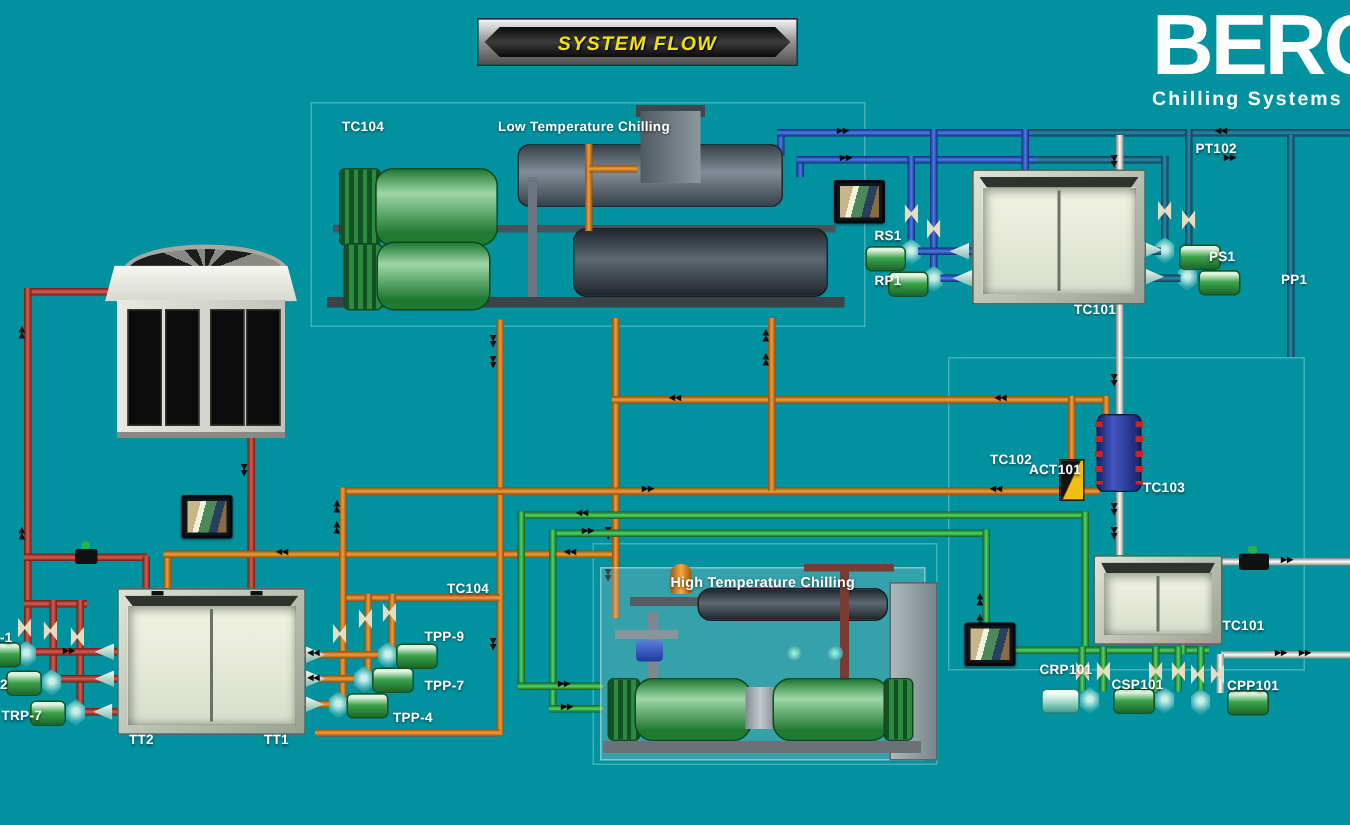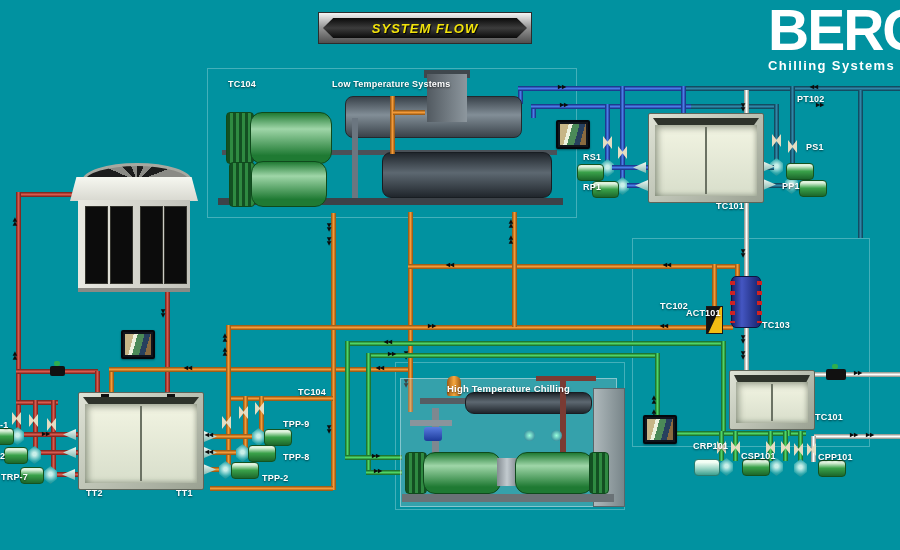--- a/index.html
+++ b/index.html
@@ -176,22 +176,22 @@
   <div class="jv" style="left:252px;top:428px"></div>
   <div class="jv" style="left:236px;top:444px"></div>
   <div class="jv" style="left:219px;top:461px"></div>
   <div class="pump" style="left:264px;top:429px;width:26px"></div>
   <div class="pump" style="left:248px;top:445px;width:26px"></div>
   <div class="pump" style="left:231px;top:462px;width:26px"></div>
   <div class="cone cone-r" style="left:204px;top:431px"></div>
   <div class="cone cone-r" style="left:204px;top:447px"></div>
   <div class="cone cone-r" style="left:203px;top:464px"></div>
   <div class="lbl" style="left:283px;top:419px">TPP-9</div>
-  <div class="lbl" style="left:283px;top:452px">TPP-8</div>
-  <div class="lbl" style="left:262px;top:473px">TPP-2</div>
+  <div class="lbl" style="left:283px;top:452px">TPP-7</div>
+  <div class="lbl" style="left:262px;top:473px">TPP-4</div>
 
   <div class="fa fa-l" style="left:184px;top:364px"></div>
   <div class="fa fa-l" style="left:376px;top:364px"></div>
   <div class="fa fa-d" style="left:325px;top:224px"></div>
   <div class="fa fa-d" style="left:325px;top:238px"></div>
   <div class="fa fa-d" style="left:325px;top:426px"></div>
   <div class="fa fa-d" style="left:402px;top:352px"></div>
   <div class="fa fa-d" style="left:402px;top:380px"></div>
   <div class="fa fa-u" style="left:506px;top:220px"></div>
   <div class="fa fa-u" style="left:506px;top:236px"></div>
@@ -270,22 +270,22 @@
   <div class="valve" style="left:772px;top:134px"></div>
   <div class="valve" style="left:788px;top:140px"></div>
   <div class="jv" style="left:770px;top:158px"></div>
   <div class="jv" style="left:785px;top:176px"></div>
   <div class="ph c-tl" style="left:762px;top:165px;width:12px"></div>
   <div class="ph c-tl" style="left:762px;top:183px;width:25px"></div>
   <div class="pump" style="left:786px;top:163px;width:26px"></div>
   <div class="pump" style="left:799px;top:180px;width:26px"></div>
   <div class="cone cone-r" style="left:762px;top:161px"></div>
   <div class="cone cone-r" style="left:763px;top:179px"></div>
-  <div class="lbl" style="left:806px;top:142px">PS1</div>
-  <div class="lbl" style="left:782px;top:181px">PP1</div>
+  <div class="lbl" style="left:806px;top:166px">PS1</div>
+  <div class="lbl" style="left:854px;top:181px">PP1</div>
   <div class="fa fa-r" style="left:558px;top:83px"></div>
   <div class="fa fa-r" style="left:560px;top:101px"></div>
   <div class="fa fa-l" style="left:810px;top:83px"></div>
   <div class="fa fa-r" style="left:816px;top:101px"></div>
   <div class="lbl" style="left:797px;top:94px">PT102</div>
 
   <div class="pv c-wht" style="left:744px;top:90px;height:186px"></div>
   <div class="pv c-wht" style="left:744px;top:326px;height:46px"></div>
   <div class="ph c-wht" style="left:813px;top:372px;width:87px"></div>
   <div class="ph c-wht" style="left:814px;top:434px;width:86px"></div>
@@ -351,21 +351,21 @@
     <div class="pv c-org" style="left:390px;top:96px;height:58px"></div>
     <div class="ph c-org" style="left:393px;top:110px;width:32px"></div>
     <div class="bar" style="left:300px;top:128px;width:6px;height:70px;background:#6b7680"></div>
     <div class="bar" style="left:352px;top:118px;width:6px;height:80px;background:#6b7680"></div>
     <div class="fins" style="left:226px;top:112px;width:26px;height:50px"></div>
     <div class="cyl-grn" style="left:250px;top:112px;width:80px;height:50px"></div>
     <div class="fins" style="left:229px;top:162px;width:24px;height:43px"></div>
     <div class="cyl-grn" style="left:251px;top:161px;width:74px;height:44px"></div>
   </div>
   <div class="lbl" style="left:228px;top:79px">TC104</div>
-  <div class="lbl" style="left:332px;top:79px">Low Temperature Systems</div>
+  <div class="lbl" style="left:332px;top:79px">Low Temperature Chilling</div>
   <div class="lbl" style="left:298px;top:387px">TC104</div>
 
   <div>
     <div class="abs" style="left:400px;top:378px;width:215px;height:127px;background:rgba(175,195,198,.30);border:1px solid rgba(230,245,248,.45)"></div>
     <div class="bar" style="left:593px;top:388px;width:30px;height:117px;background:linear-gradient(90deg,#aeb8bb,#79868a);border:1px solid #5a666a"></div>
     <div class="bar" style="left:420px;top:398px;width:170px;height:6px;background:#555d63"></div>
     <div class="cyl-gry" style="left:465px;top:392px;width:125px;height:20px"></div>
     <div class="bar" style="left:560px;top:378px;width:6px;height:80px;background:#7a3b33"></div>
     <div class="bar" style="left:536px;top:376px;width:60px;height:5px;background:#7a3b33"></div>
     <div class="abs" style="left:447px;top:376px;width:14px;height:20px;border-radius:6px 6px 2px 2px;background:linear-gradient(90deg,#9c5a14,#f7a83e,#9c5a14)"></div>

